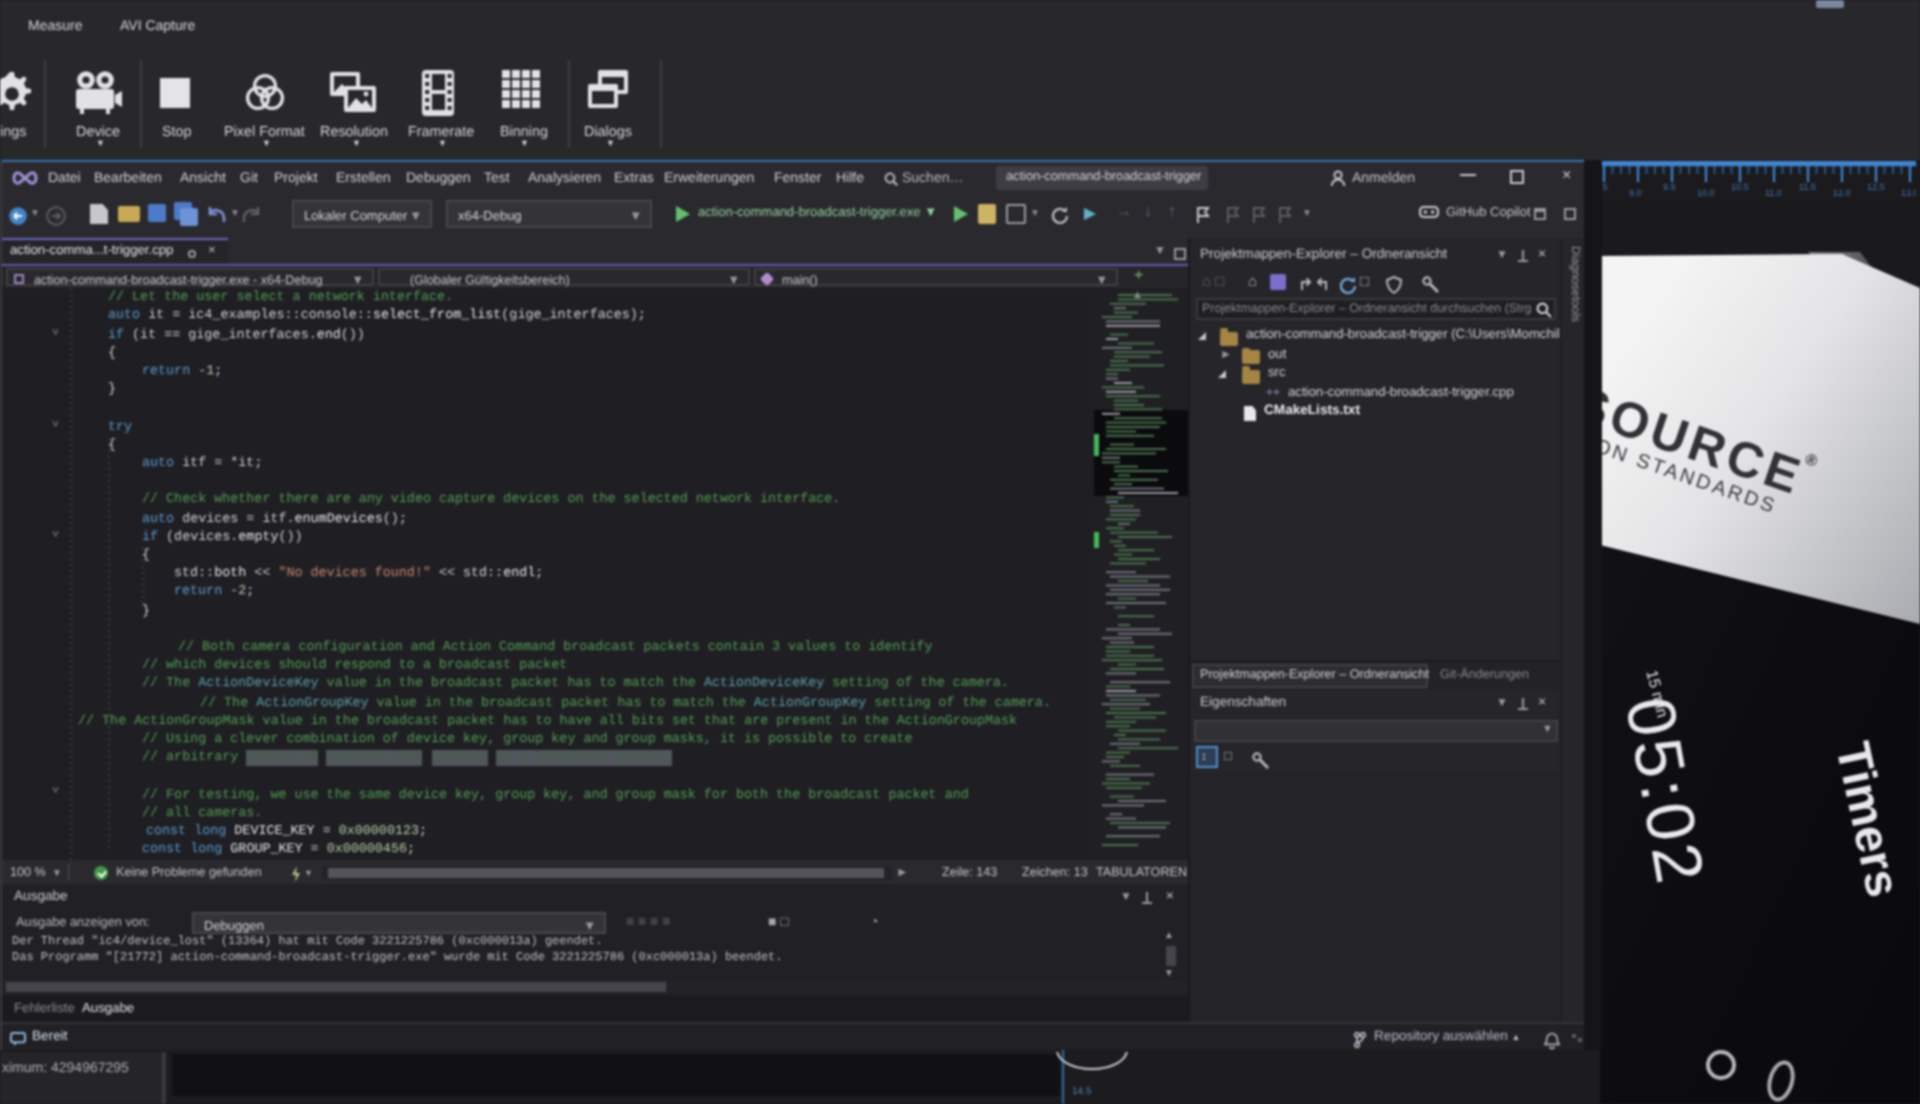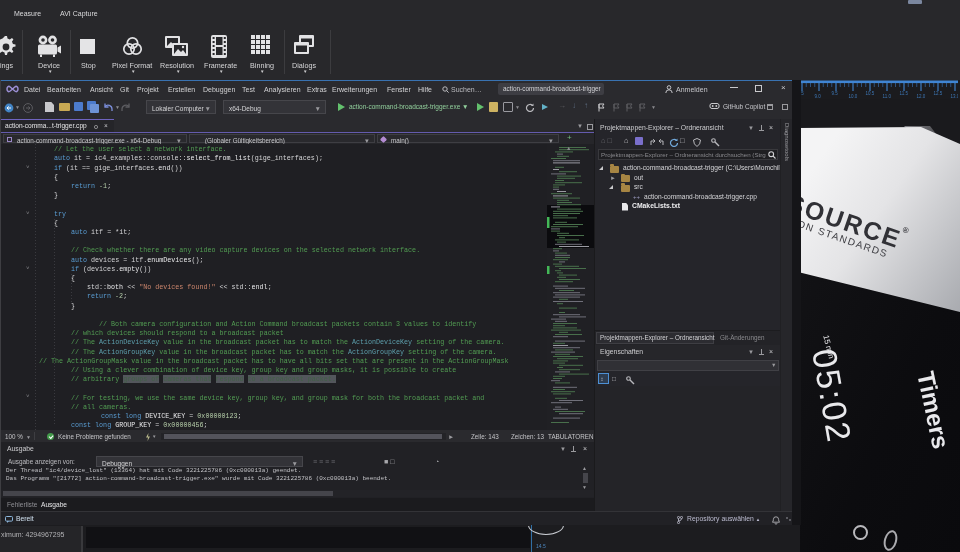--- a/index.html
+++ b/index.html
@@ -401,31 +401,31 @@
       <div style="padding-left:70px;"><span class="k">auto</span> itf = *it;</div>
       <div style=""> </div>
       <div style="padding-left:70px;"><span class="c">// Check whether there are any video capture devices on the selected network interface.</span></div>
       <div style="padding-left:70px;"><span class="k">auto</span> devices = itf.<span class="b">enumDevices</span>();</div>
       <div style="padding-left:70px;"><span class="k">if</span> (devices.<span class="b">empty</span>())</div>
       <div style="padding-left:70px;">{</div>
       <div style="padding-left:86px;">std::<span class="b">both</span> &lt;&lt; <span class="s">"No devices found!"</span> &lt;&lt; std::<span class="b">endl</span>;</div>
       <div style="padding-left:86px;"><span class="k">return</span> <span class="n">-2</span>;</div>
       <div style="padding-left:70px;">}</div>
       <div style=""> </div>
-      <div style="padding-left:98px;"><span class="c">// Both camera configuration and Action Command broadcast packets contain 3 values to identify</span></div>
+      <div style="padding-left:78px;margin-left:10px;"><span class="c">// Both camera configuration and Action Command broadcast packets contain 3 values to identify</span></div>
       <div style="padding-left:70px;"><span class="c">// which devices should respond to a broadcast packet</span></div>
       <div style="padding-left:70px;"><span class="c">// The </span><span style="color:#5a9fae;">ActionDeviceKey</span><span class="c"> value in the broadcast packet has to match the </span><span style="color:#5a9fae;">ActionDeviceKey</span><span class="c"> setting of the camera.</span></div>
-      <div style="padding-left:70px;"><span class="c">// The </span><span style="color:#5a9fae;">ActionGroupKey</span><span class="c"> value in the broadcast packet has to match the </span><span style="color:#5a9fae;">ActionGroupKey</span><span class="c"> setting of the camera.</span></div>
+      <div style="padding-left:99px;"><span class="c">// The </span><span style="color:#5a9fae;">ActionGroupKey</span><span class="c"> value in the broadcast packet has to match the </span><span style="color:#5a9fae;">ActionGroupKey</span><span class="c"> setting of the camera.</span></div>
       <div style="padding-left:38px;"><span class="c">// The ActionGroupMask value in the broadcast packet has to have all bits set that are present in the ActionGroupMask</span></div>
       <div style="padding-left:70px;"><span class="c">// Using a clever combination of device key, group key and group masks, it is possible to create</span></div>
       <div style="padding-left:70px;"><span class="c">// arbitrary </span><span style="background:#53565c;color:#3f6045;">groups of</span><span class="c"> </span><span style="background:#53565c;color:#3f6045;">cameras that</span><span class="c"> </span><span style="background:#53565c;color:#3f6045;">respond</span><span class="c"> </span><span style="background:#53565c;color:#3f6045;">to a broadcast packet.</span></div>
       <div style=""> </div>
       <div style="padding-left:70px;"><span class="c">// For testing, we use the same device key, group key, and group mask for both the broadcast packet and</span></div>
       <div style="padding-left:70px;"><span class="c">// all cameras.</span></div>
-      <div style="padding-left:100px;"><span class="k">const</span> <span class="k">long</span> <span class="b">DEVICE_KEY</span> = <span class="n">0x00000123</span>;</div>
+      <div style="padding-left:72px;"><span class="k">const</span> <span class="k">long</span> <span class="b">DEVICE_KEY</span> = <span class="n">0x00000123</span>;</div>
       <div style="padding-left:70px;"><span class="k">const</span> <span class="k">long</span> <span class="b">GROUP_KEY</span> = <span class="n">0x00000456</span>;</div>
 
       </div>
       <div id="minimap">
           <svg width="47" height="286">
       <rect x="0" y="61" width="47" height="43" fill="#0b0b0e"></rect>
       <rect x="12" y="3.0" width="27" height="1" fill="#47704a"></rect>
             <rect x="12" y="5.2" width="30" height="1" fill="#47704a"></rect>
             <rect x="8" y="7.4" width="18" height="1" fill="#47704a"></rect>
             <rect x="10" y="9.6" width="6" height="1" fill="#70707a"></rect>

